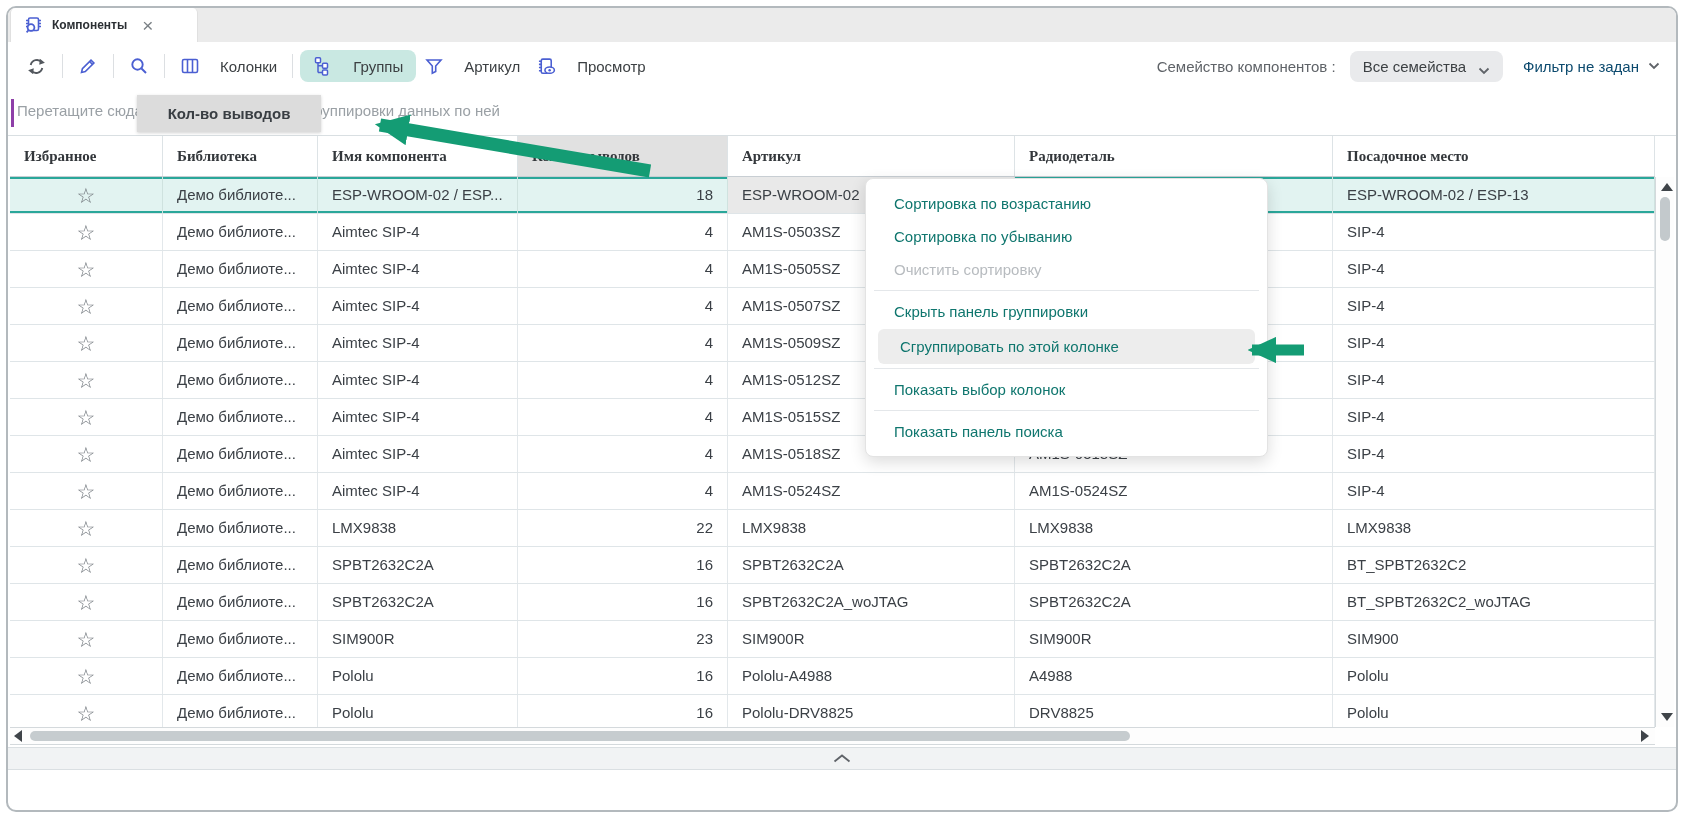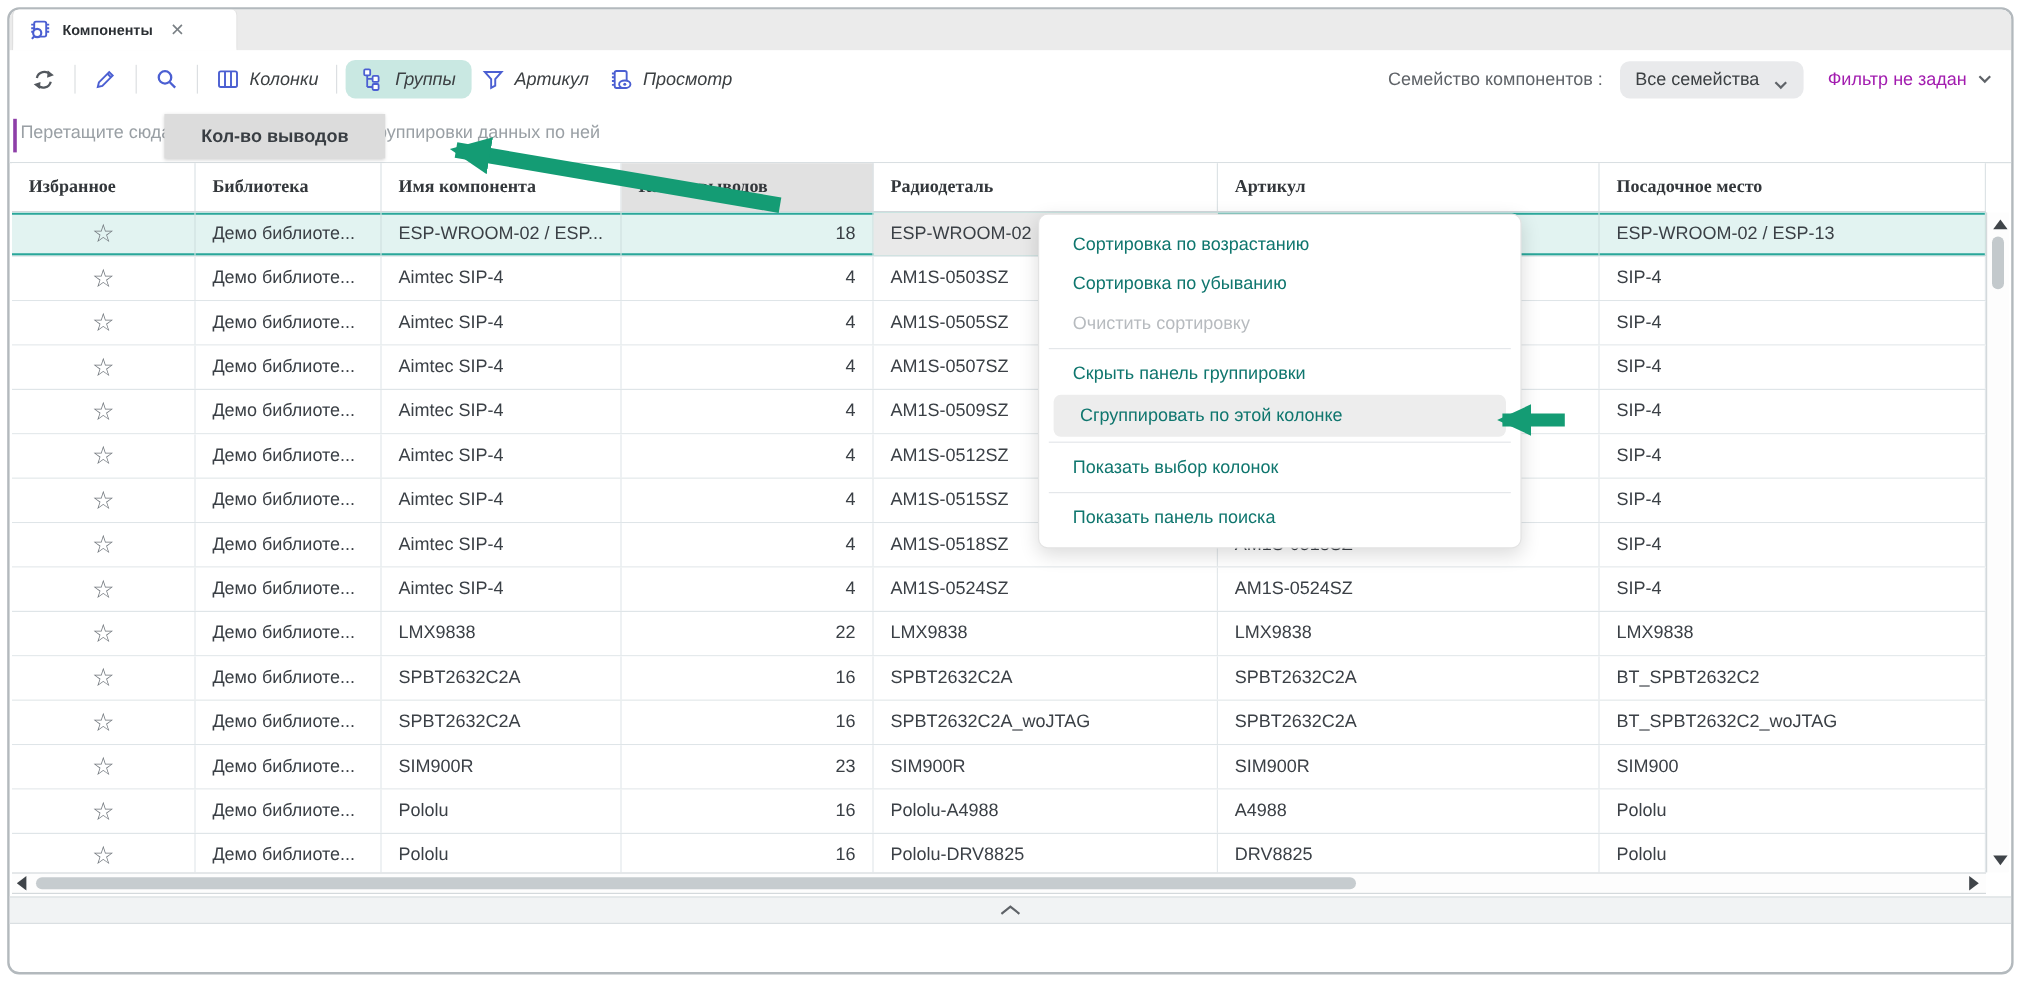--- a/index.html
+++ b/index.html
@@ -9,28 +9,28 @@
   
   .tabstrip{position:absolute;left:0;top:0;width:100%;height:34px;background:#ebebeb;}
   .tab{position:absolute;left:2px;top:0;width:188px;height:34px;background:#fff;border-radius:5px 5px 0 0;
     display:flex;align-items:center;gap:9px;padding-left:12px;box-sizing:border-box;
     border-left:1px solid #e0e0e0;border-right:1px solid #e0e0e0;}
   .tab-title{font-size:12px;font-weight:700;color:#2b2f33;}
   .tab-close{font-size:19px;color:#7a8085;margin-left:6px;line-height:1;cursor:default;}
   
   .toolbar{position:absolute;left:0;top:34px;width:100%;height:48px;background:#fff;
     display:flex;align-items:center;padding:0 16px 0 10px;box-sizing:border-box;font-size:15px;color:#3c4043;}
-  .tbtn{display:flex;align-items:center;gap:8px;padding:5px 8px;border-radius:8px;white-space:nowrap;font-style:italic;}
+  .tbtn{display:flex;align-items:center;gap:20px;padding:5px 8px;border-radius:8px;white-space:nowrap;}
   .tbtn.pill{background:#c9e8e2;padding:6px 13px;}
   .sep{width:1px;height:24px;background:#dcdfe2;margin:0 7px;flex:0 0 auto;}
   .spacer{flex:1;}
   .family-label{color:#5f6368;margin-right:14px;white-space:nowrap;}
   .family-pill{background:#e9eaec;border-radius:8px;padding:7px 13px;display:flex;align-items:flex-end;gap:12px;
     color:#3c4043;white-space:nowrap;}
-  .filter-status{display:flex;align-items:center;gap:9px;margin-left:20px;color:#a21caf;white-space:nowrap;}
+  .filter-status{display:flex;align-items:center;gap:9px;margin-left:20px;color:#0c4a6e;white-space:nowrap;}
   
   .grouppanel{position:absolute;left:0;top:82px;width:100%;height:46px;background:#fff;
     border-bottom:1px solid #d9dfe2;box-sizing:border-box;}
   .drop-indicator{position:absolute;left:3px;top:9px;width:3px;height:28px;background:#8e3fa8;}
   .group-placeholder{position:absolute;left:9px;top:12px;font-size:15px;color:#9aa0a5;white-space:nowrap;}
   .drag-chip{position:absolute;left:129px;top:5px;width:184px;height:37px;background:#dcdcdc;
     display:flex;align-items:center;justify-content:center;font-size:15px;font-weight:700;color:#393e43;
     box-shadow:0 1px 3px rgba(0,0,0,.18);z-index:10;}
   
   .cols{display:grid;grid-template-columns:153px 155px 200px 210px 287px 318px 322px;}
@@ -193,22 +193,22 @@
     <div class="drop-indicator"></div>
     <div class="group-placeholder">Перетащите сюда заголовок колонки для группировки данных по ней</div>
     <div class="drag-chip">Кол-во выводов</div>
   </div>
 
   <div class="thead cols">
       <div class="th">Избранное</div>
       <div class="th">Библиотека</div>
       <div class="th">Имя компонента</div>
       <div class="th th-drag">Кол-во выводов</div>
+      <div class="th">Артикул</div>
       <div class="th">Радиодеталь</div>
-      <div class="th">Артикул</div>
       <div class="th">Посадочное место</div>
     </div>
 
   <div class="tbody">
       <div class="trow cols sel">
         <div class="td td-fav">
           <span class="star">☆</span>
         </div>
         <div class="td">Демо библиоте...</div>
         <div class="td">ESP-WROOM-02 / ESP...</div>

